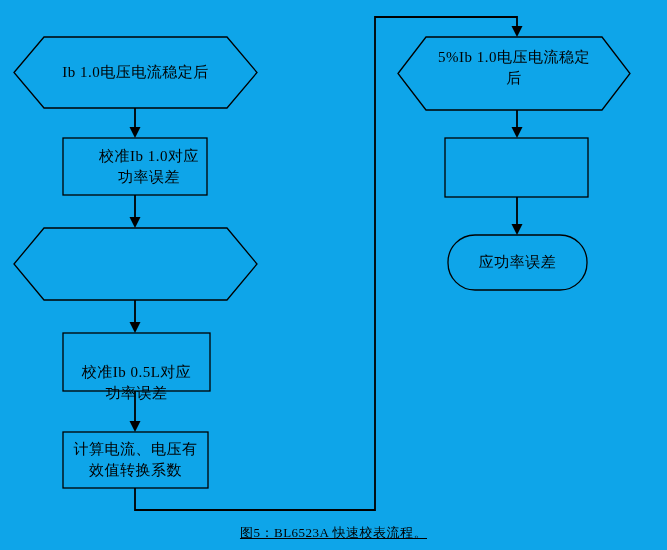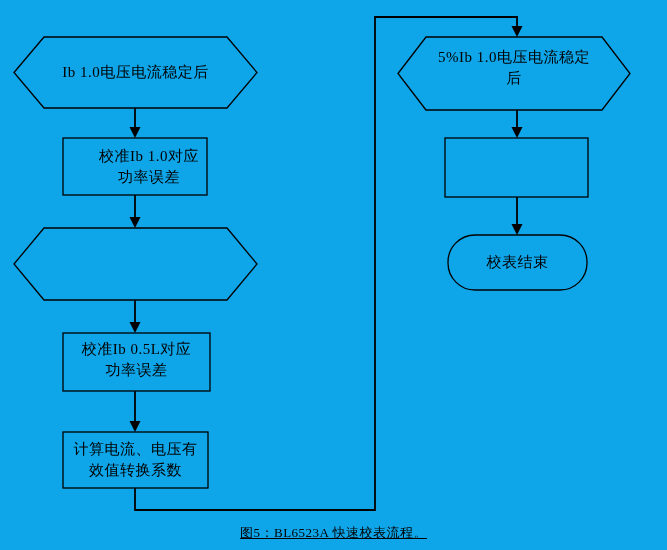--- a/index.html
+++ b/index.html
@@ -87,35 +87,35 @@
   <div class="node-label" style="left:14px;top:37px;width:243px;height:71px">
     <span>Ib 1.0电压电流稳定后</span>
   </div>
 
   <div class="node-label" style="left:63px;top:138px;width:172px;height:57px">
     <span>校准Ib 1.0对应</span>
     <span>功率误差</span>
   </div>
 
 
-  <div class="node-label" style="left:63px;top:325px;width:147px;height:70px">
+  <div class="node-label" style="left:63px;top:348px;width:147px;height:70px">
     <span>校准Ib 0.5L对应</span>
     <span>功率误差</span>
   </div>
 
   <div class="node-label" style="left:63px;top:432px;width:145px;height:56px">
     <span>计算电流、电压有</span>
     <span>效值转换系数</span>
   </div>
 
   <div class="node-label" style="left:398px;top:37px;width:232px;height:62px">
     <span>5%Ib 1.0电压电流稳定</span>
     <span>后</span>
   </div>
 
 
   <div class="node-label" style="left:448px;top:235px;width:139px;height:55px">
-    <span>校表结束</span>
+    <span>应功率误差</span>
   </div>
 
   <div class="caption">图5：BL6523A 快速校表流程。</div>
 
 </div>
 
 </body></html>

